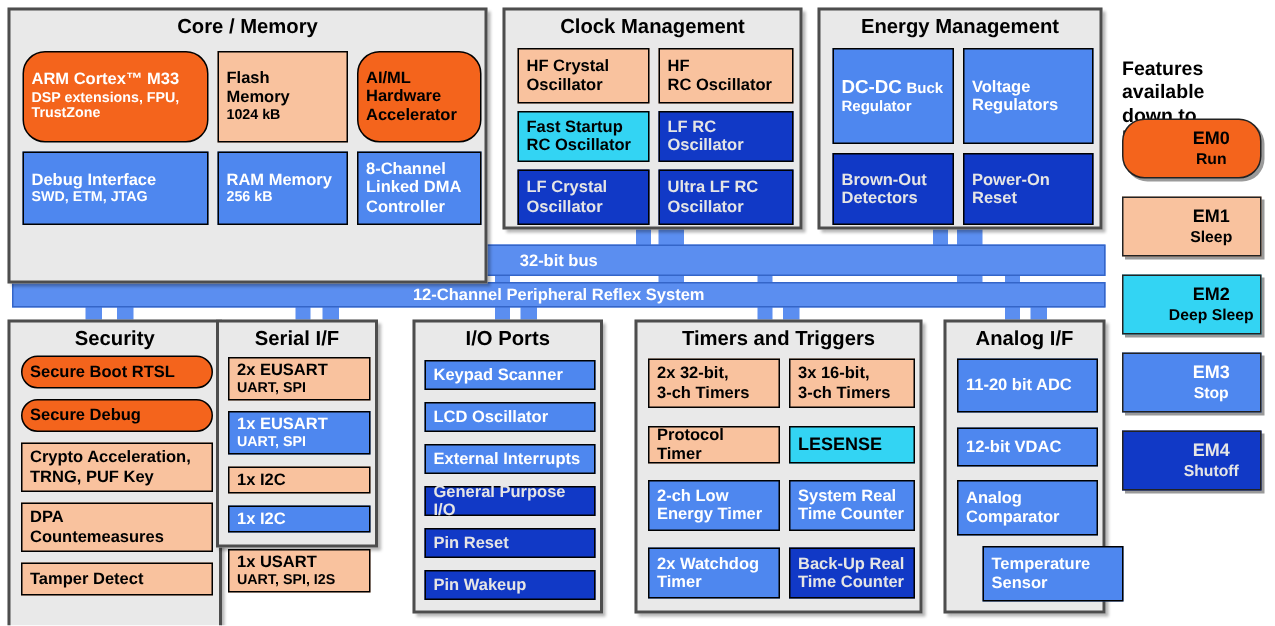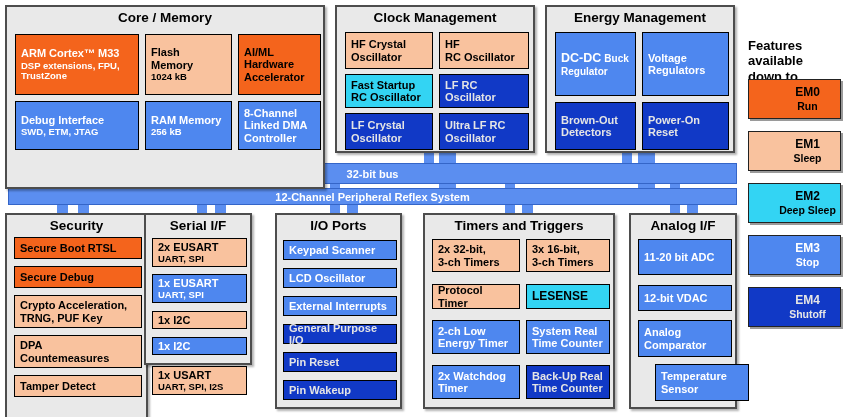--- a/index.html
+++ b/index.html
@@ -18,21 +18,21 @@
   .block{
     position:absolute;border:1.5px solid #000;box-sizing:border-box;
     display:flex;flex-direction:column;justify-content:center;
     padding:2px 5px;line-height:1.12;color:#000;
   }
   .block .t{font-weight:bold;font-size:11px;white-space:pre-line;}
   .block .s{font-weight:bold;font-size:9.5px;white-space:pre-line;margin-top:1px;}
   .block .s:empty{display:none;}
   .t-big{font-size:12.5px;font-weight:bold;}
   .t-small{font-size:10px;font-weight:bold;}
-  .c-orange{background:var(--orange);}
+  .c-orange{background:var(--orange);border-radius:15px;}
   .c-peach{background:var(--peach);}
   .c-cyan{background:var(--cyan);}
   .c-blue{background:var(--blue);color:#fff;}
   .c-dark_blue{background:var(--dark_blue);color:#e5e5e5;}
   .wt{color:#fff;}
   .bus{
     position:absolute;background:var(--bus_blue);border:1px solid #3465c8;z-index:2;
     display:flex;align-items:center;justify-content:center;box-sizing:border-box;
   }
   .bus-label{color:#fff;font-weight:bold;font-size:11px;white-space:nowrap;}

